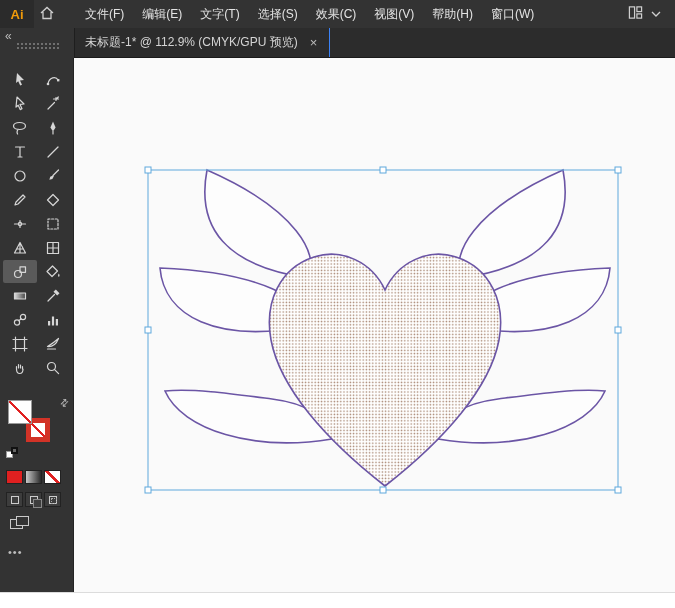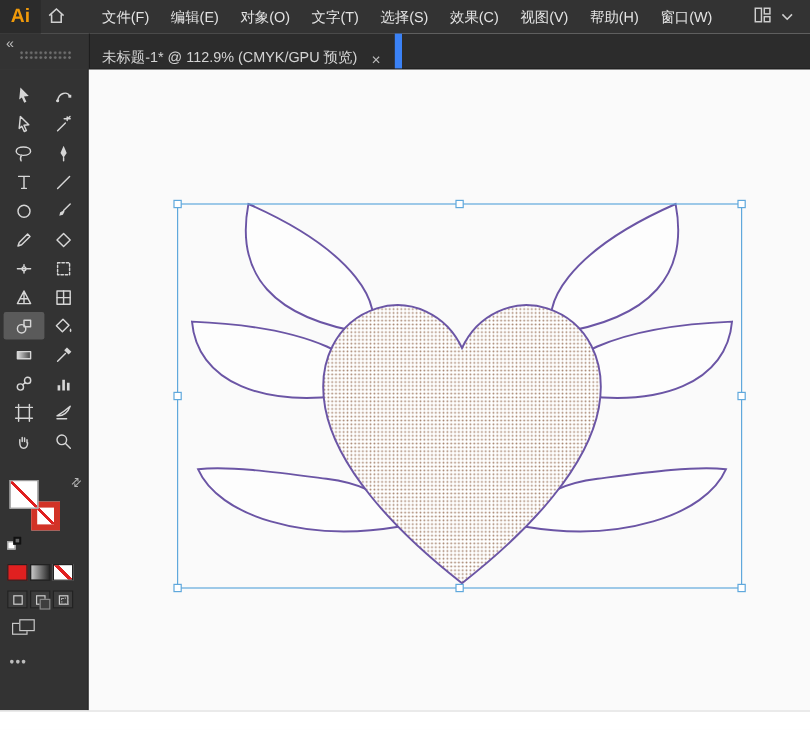--- a/index.html
+++ b/index.html
@@ -3,36 +3,36 @@
 <meta charset="utf-8">
 <style>
   html,body{margin:0;padding:0;width:675px;height:608px;overflow:hidden;
     font-family:"Liberation Sans","DejaVu Sans",sans-serif;background:#fff;position:relative;}
   *{box-sizing:border-box;}
 
   
   .titlebar{position:absolute;left:0;top:0;width:675px;height:28px;
     background:var(--bar-bg,#333);display:flex;align-items:center;color:#e3e3e3;font-size:12px;}
   .ai-logo{width:34px;height:28px;display:flex;align-items:center;justify-content:center;
-    color:var(--accent,#F09A0A);font-weight:bold;font-size:16px;background:#2b2b2b;}
+    color:var(--accent,#F09A0A);font-weight:bold;font-size:13px;background:#2b2b2b;}
   .home-btn{width:26px;height:28px;display:flex;align-items:center;justify-content:center;}
   .menus{display:flex;margin-left:16px;}
   .menu-item{padding:0 9px;line-height:28px;cursor:default;}
   .titlebar-right{margin-left:auto;display:flex;align-items:center;gap:8px;padding-right:14px;}
   .titlebar svg{stroke:#cfcfcf;fill:none;stroke-width:1.3;}
 
   
   .tabbar{position:absolute;left:0;top:28px;width:675px;height:30px;background:var(--tab-bg,#2c2c2c);
     border-bottom:1px solid #1b1b1b;display:flex;color:#d4d4d4;font-size:12px;}
   .panel-header{width:74px;height:30px;position:relative;background:#333;}
   .collapse{position:absolute;left:5px;top:1px;color:#bdbdbd;font-size:12px;}
   .grip{position:absolute;left:16px;top:14px;width:44px;height:8px;
     background-image:radial-gradient(#6f6f6f 1px,transparent 1.2px);background-size:4px 4px;}
-  .doc-tab{display:flex;align-items:flex-end;padding:0 10px;border-left:1px solid #1e1e1e;
-    border-right:6px solid #3b82f6;background:#2c2c2c;white-space:nowrap;}
+  .doc-tab{display:flex;align-items:center;padding:0 10px;border-left:1px solid #1e1e1e;
+    border-right:1px solid #3b82f6;background:#2c2c2c;white-space:nowrap;}
   .tab-close{margin-left:10px;color:#bdbdbd;font-size:13px;cursor:default;padding:0 2px;}
   .site-label{display:flex;align-items:center;padding:0 14px;white-space:nowrap;}
 
   
   .toolbar{position:absolute;left:0;top:58px;width:74px;bottom:16px;background:#333;
     border-right:1px solid #232323;}
   .tools{display:grid;grid-template-columns:1fr 1fr;row-gap:1px;padding:10px 3px 0;}
   .tool{height:23px;display:flex;align-items:center;justify-content:center;border-radius:2px;}
   .tool.active{background:#5a5a5a;}
   .tool svg{width:16px;height:16px;stroke:#d6d6d6;fill:none;stroke-width:1.2;
@@ -91,21 +91,20 @@
   <div class="home-btn">
     <span>
       <svg width="16" height="16" viewBox="0 0 16 16">
           <path d="M2 8l6-5.5L14 8M4 7v6.5h8V7"></path>
         </svg>
     </span>
   </div>
   <div class="menus">
     <span class="menu-item">文件(F)</span>
     <span class="menu-item">编辑(E)</span>
-    <span class="menu-item">对象(O)</span>
     <span class="menu-item">文字(T)</span>
     <span class="menu-item">选择(S)</span>
     <span class="menu-item">效果(C)</span>
     <span class="menu-item">视图(V)</span>
     <span class="menu-item">帮助(H)</span>
     <span class="menu-item">窗口(W)</span>
   </div>
   <div class="titlebar-right">
     <span>
       <svg width="15" height="15" viewBox="0 0 16 16">

